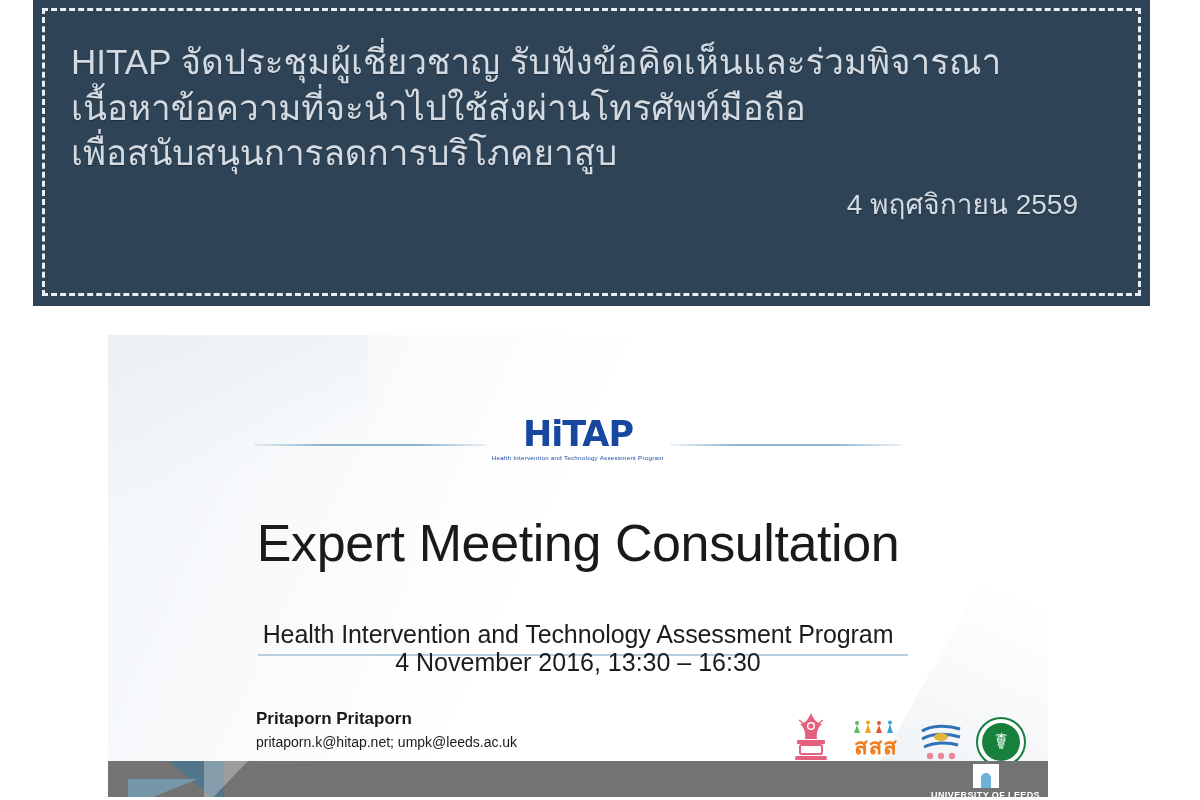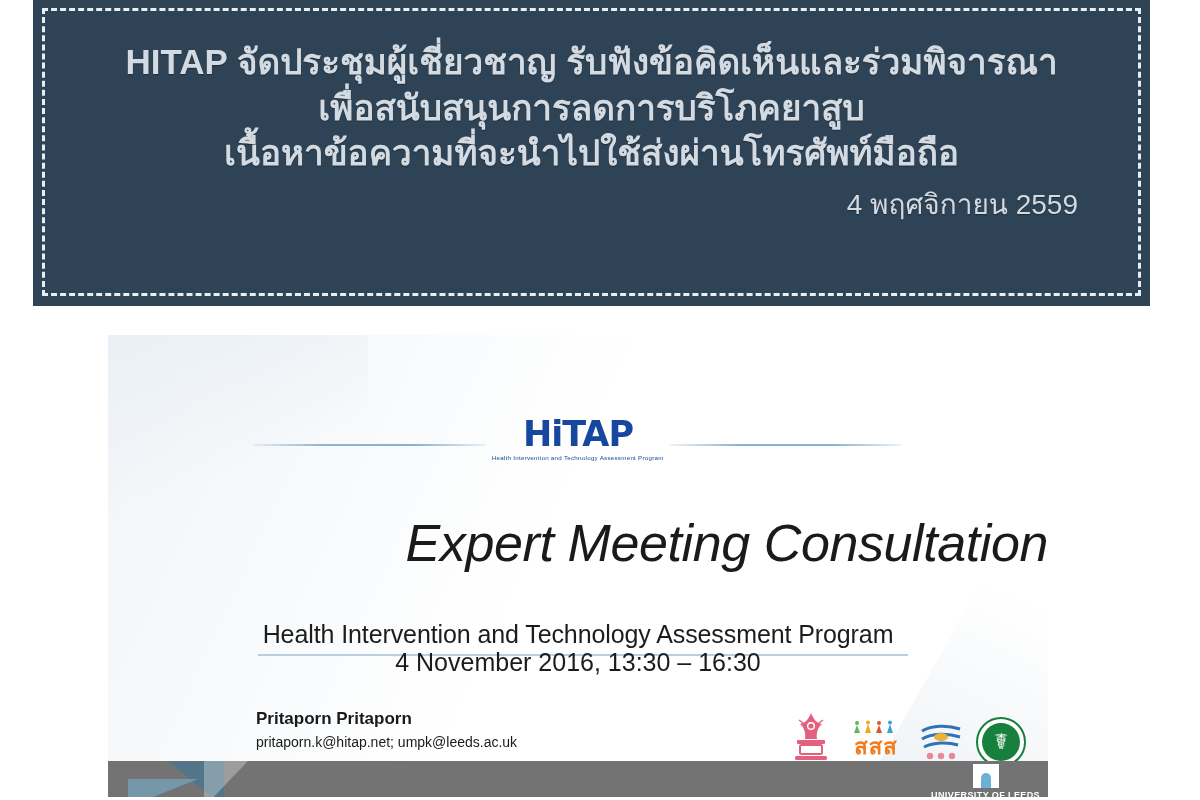--- a/index.html
+++ b/index.html
@@ -32,23 +32,22 @@
     right: 9px;
     bottom: 10px;
     border: 3px dashed #e8eef3;
     box-sizing: border-box;
     padding: 14px 26px 10px 26px;
     display: flex;
     flex-direction: column;
     justify-content: flex-start;
   }
   .announce-line {
-    text-align: center;
     color: #d4dae1;
-    font-weight: bold;
+    font-weight: normal;
     font-size: 35px;
     line-height: 1.30;
     letter-spacing: 0px;
     white-space: nowrap;
     text-shadow: 0 1px 1px rgba(0,0,0,0.35);
   }
   .announce-line.l1 { margin-top: 14px; }
   .announce-date {
     margin-top: 6px;
     text-align: right;
@@ -132,27 +131,26 @@
     letter-spacing: .2px;
     white-space: nowrap;
     transform: scale(1.35);
   }
 
   
   .slide-title {
     position: absolute;
     left: 0; right: 0;
     top: 178px;
-    text-align: right;
+    text-align: center;
     font-size: 52px;
     color: #1a1a1a;
     font-weight: normal;
     letter-spacing: -0.4px;
     font-family: "Liberation Sans", sans-serif;
-    font-style: italic;
   }
 
   .slide-org {
     position: absolute;
     left: 0; right: 0;
     top: 285px;
     text-align: center;
     font-size: 25px;
     color: #1c1c1c;
     letter-spacing: -0.1px;
@@ -304,22 +302,22 @@
     letter-spacing: .4px;
     white-space: nowrap;
   }
 </style>
 </head>
 <body>
 
 <div class="announce-banner">
   <div class="announce-inner">
     <div class="announce-line l1">HITAP จัดประชุมผู้เชี่ยวชาญ รับฟังข้อคิดเห็นและร่วมพิจารณา</div>
+    <div class="announce-line">เนื้อหาข้อความที่จะนำไปใช้ส่งผ่านโทรศัพท์มือถือ</div>
     <div class="announce-line">เพื่อสนับสนุนการลดการบริโภคยาสูบ</div>
-    <div class="announce-line">เนื้อหาข้อความที่จะนำไปใช้ส่งผ่านโทรศัพท์มือถือ</div>
     <div class="announce-date">4  พฤศจิกายน 2559</div>
   </div>
 </div>
 
 <div class="slide">
   <div class="slide-bg-wash"></div>
   <div class="slide-diag-left"></div>
   <div class="slide-diag-right"></div>
 
   <div class="logo-row">

